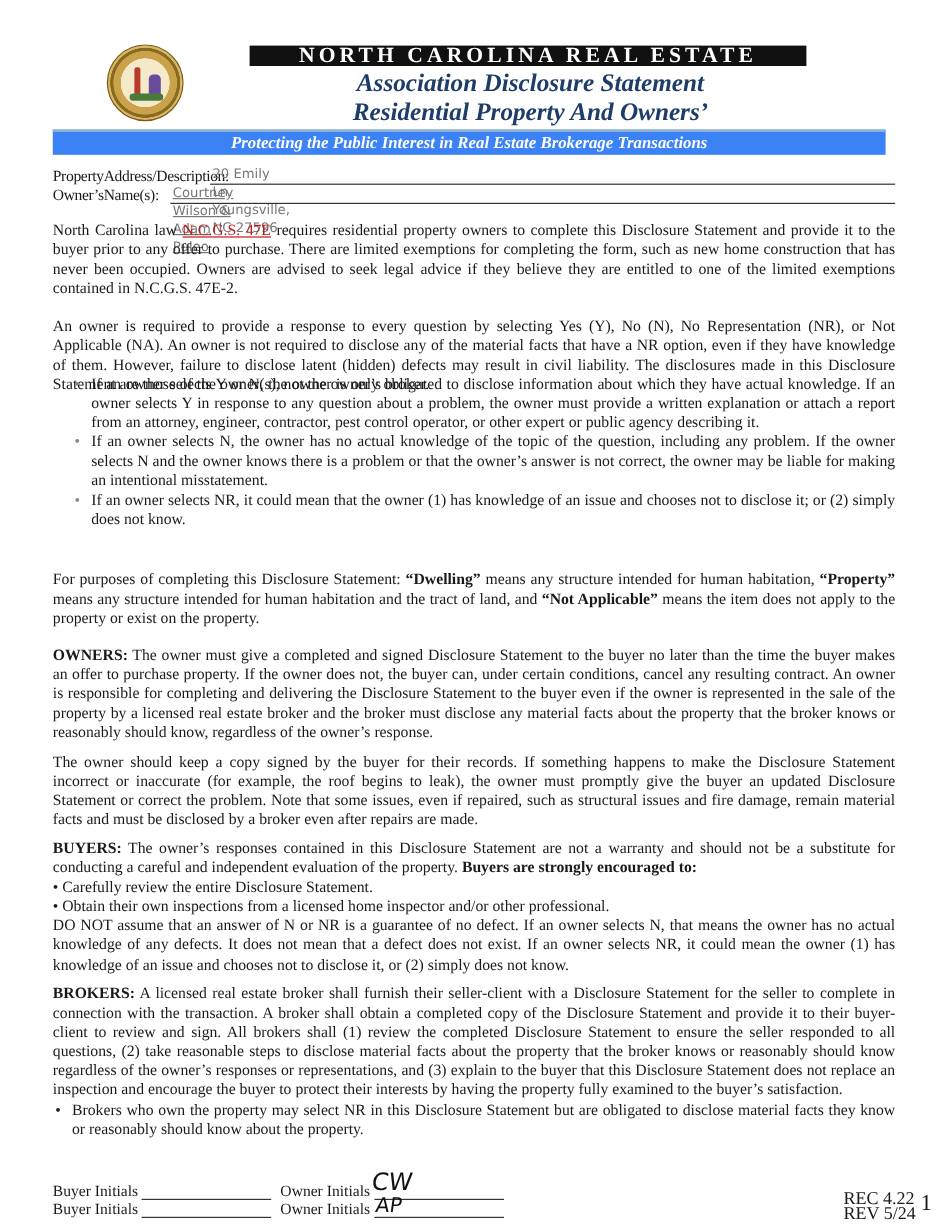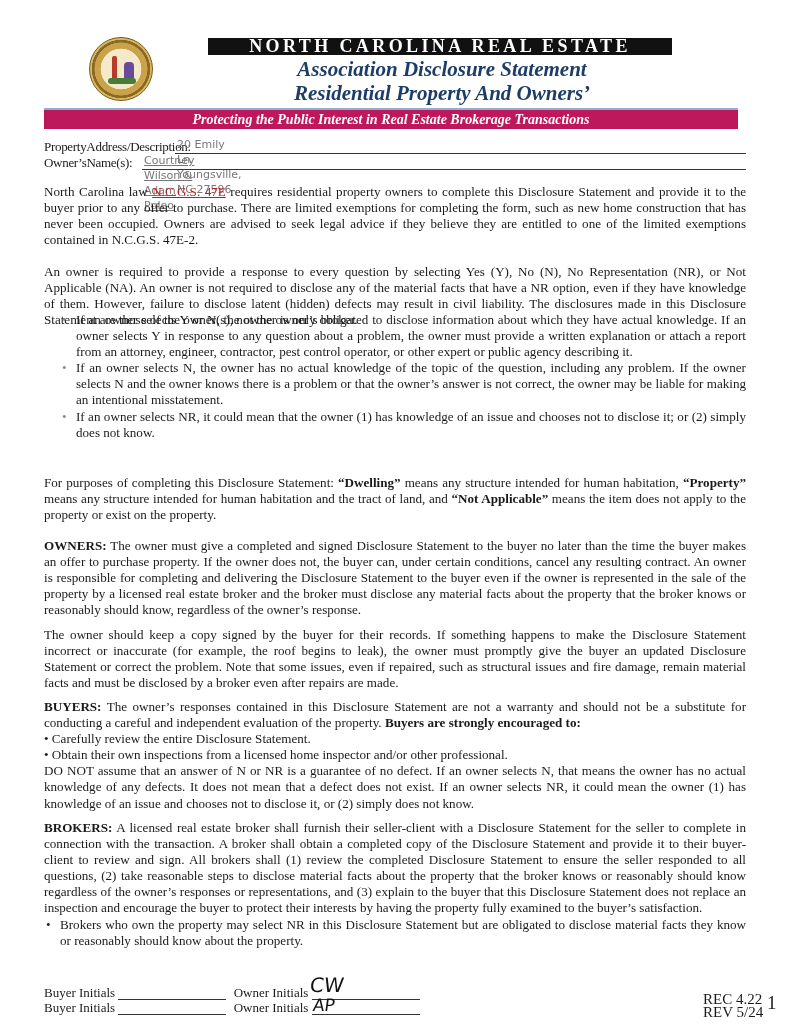--- a/index.html
+++ b/index.html
@@ -8,21 +8,21 @@
   .seal { position:absolute; left:89px; top:37px; width:64px; height:64px; border-radius:50%;
           background:radial-gradient(circle, #f4e9c8 0 46%, #c9a24a 47% 60%, #8a6a23 61% 66%, #d8b862 67% 100%);
           border:1px solid #7a5a18; box-sizing:border-box; }
   .seal .fig1 { position:absolute; left:22px; top:18px; width:5px; height:24px; background:#b83a2a; border-radius:2px; }
   .seal .fig2 { position:absolute; left:34px; top:24px; width:10px; height:18px; background:#6a4a9a; border-radius:4px 4px 2px 2px; }
   .seal .ground { position:absolute; left:18px; top:40px; width:28px; height:6px; background:#4a7a3a; border-radius:3px; }
   .commission { position:absolute; left:208px; top:38px; width:464px; height:17px; background:#111;
                 color:#fff; font-size:18px; letter-spacing:3.4px; text-align:center; line-height:17px; font-weight:bold; }
   .title { position:absolute; left:208px; top:57px; width:468px; text-align:center;
            color:#1d3d68; font-size:21px; font-style:italic; font-weight:bold; line-height:24px; }
-  .band { position:absolute; left:44px; top:108px; width:694px; height:19px; background:#be185d;
+  .band { position:absolute; left:44px; top:108px; width:694px; height:19px; background:#3b82f6;
           border-top:2px solid #8fb0cf; color:#fff; font-style:italic; font-weight:bold; font-size:14px;
           text-align:center; line-height:19px; box-sizing:content-box; }
   .field { position:absolute; left:44px; font-size:13px; line-height:15px; }
   .field .lbl { letter-spacing:-0.3px; }
   .field .val { position:absolute; top:-2px; color:#777; font-family:"DejaVu Sans", sans-serif; font-size:11px; }
   .field .line { position:absolute; top:14px; height:0; border-bottom:1px solid #333; }
   .p { position:absolute; left:44px; width:702px; font-size:13.1px; line-height:16.1px; text-align:justify; margin:0; }
   .p b { font-weight:bold; }
   .link { color:#b91c1c; text-decoration:underline; }
   ul.bul { position:absolute; left:62px; width:684px; margin:0; padding:0; list-style:none;

